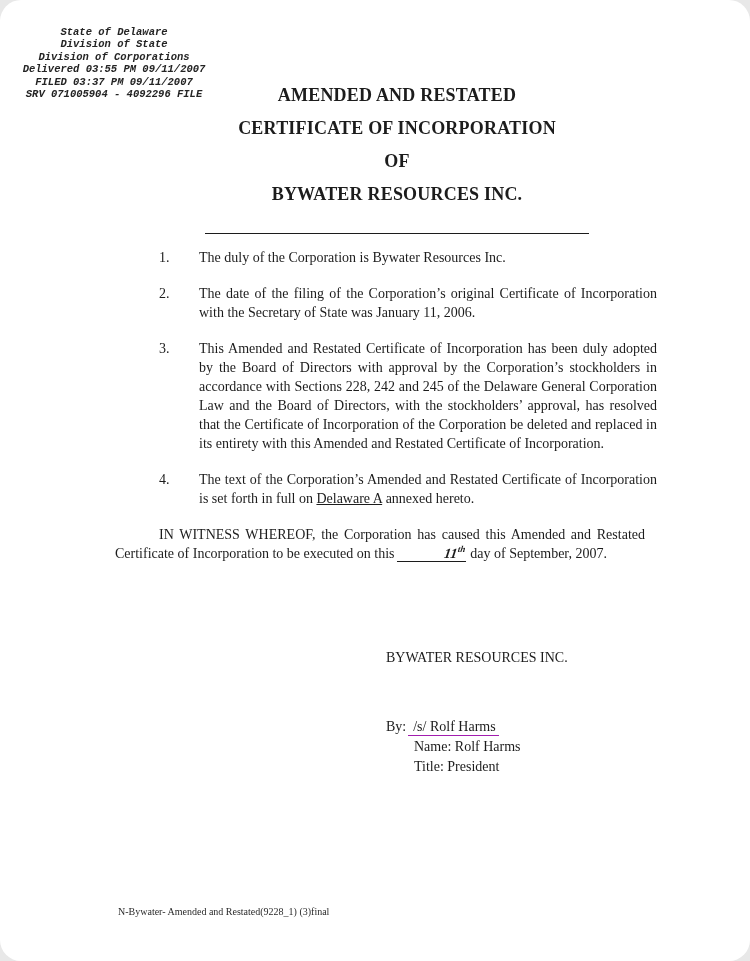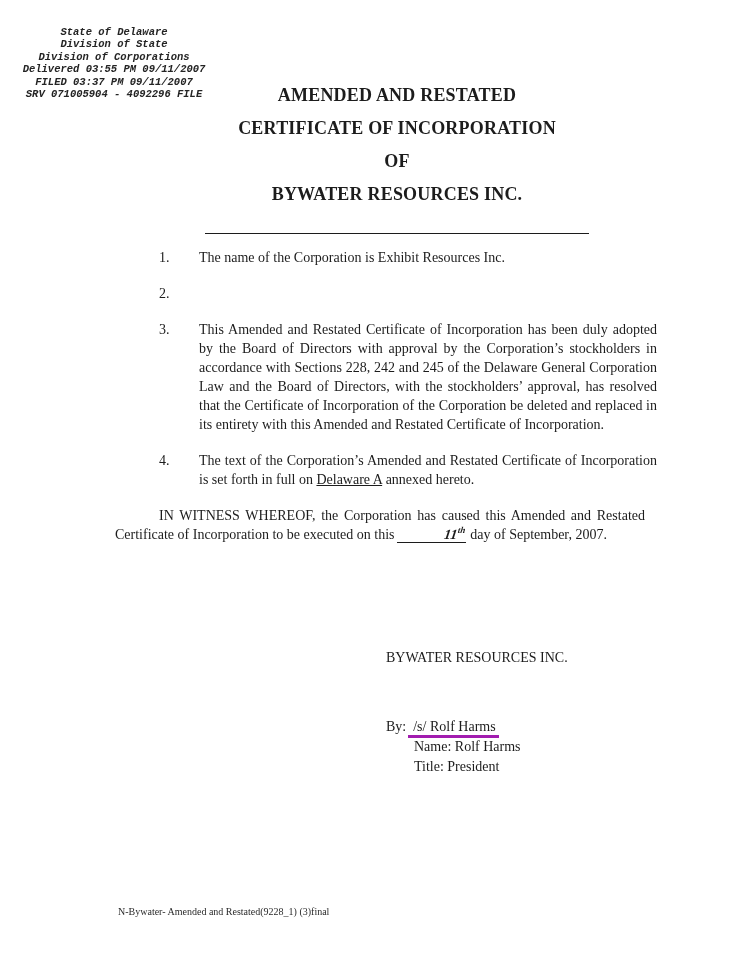--- a/index.html
+++ b/index.html
@@ -8,20 +8,21 @@
     background: #e8e8e8;
   }
   .page {
     position: relative;
     width: 750px;
     height: 961px;
     background: #ffffff;
     overflow: hidden;
     font-family: "Liberation Serif", serif;
     color: #1c1c1c;
+    border-radius: 21px;
   }
 
   
   .stamp {
     position: absolute;
     left: 14px;
     top: 26px;
     width: 200px;
     text-align: center;
     font-family: "Liberation Mono", monospace;
@@ -113,21 +114,21 @@
   .sig-block {
     position: absolute;
     left: 386px;
     top: 648px;
     font-size: 14px;
     line-height: 19px;
   }
   .sig-company { margin: 0; }
   .sig-by { margin: 50px 0 0 0; }
   .sig-underline {
-    border-bottom: 3px solid #a21caf;
+    border-bottom: 1px solid #a21caf;
     margin-left: 2px;
     padding: 0 3px 1px 5px;
   }
   .sig-indent { margin: 1px 0 0 28px; }
 
   
   .footer-note {
     position: absolute;
     left: 118px;
     top: 906px;
@@ -156,25 +157,26 @@
     <p class="title-line">BYWATER RESOURCES INC.</p>
   </div>
 
   <div class="divider"></div>
 
   <div class="body">
 
 
     <div class="item">
       <span class="num">1.</span>
-      <span class="itext">The name of the Corporation is Exhibit Resources Inc.</span>
+      <span class="itext">The duly of the Corporation is Bywater Resources Inc.</span>
     </div>
 
     <div class="item">
       <span class="num">2.</span>
+      <span class="itext">The date of the filing of the Corporation’s original Certificate of Incorporation with the Secretary of State was January 11, 2006.</span>
     </div>
 
     <div class="item">
       <span class="num">3.</span>
       <span class="itext">This Amended and Restated Certificate of Incorporation has been duly adopted by the Board of Directors with approval by the Corporation’s stockholders in accordance with Sections 228, 242 and 245 of the Delaware General Corporation Law and the Board of Directors, with the stockholders’ approval, has resolved that the Certificate of Incorporation of the Corporation be deleted and replaced in its entirety with this Amended and Restated Certificate of Incorporation.</span>
     </div>
 
     <div class="item">
       <span class="num">4.</span>
       <span class="itext"><span>The text of the Corporation’s Amended and Restated Certificate of Incorporation is set forth in full on </span><span class="underline">Delaware A</span><span> annexed hereto.</span></span>

